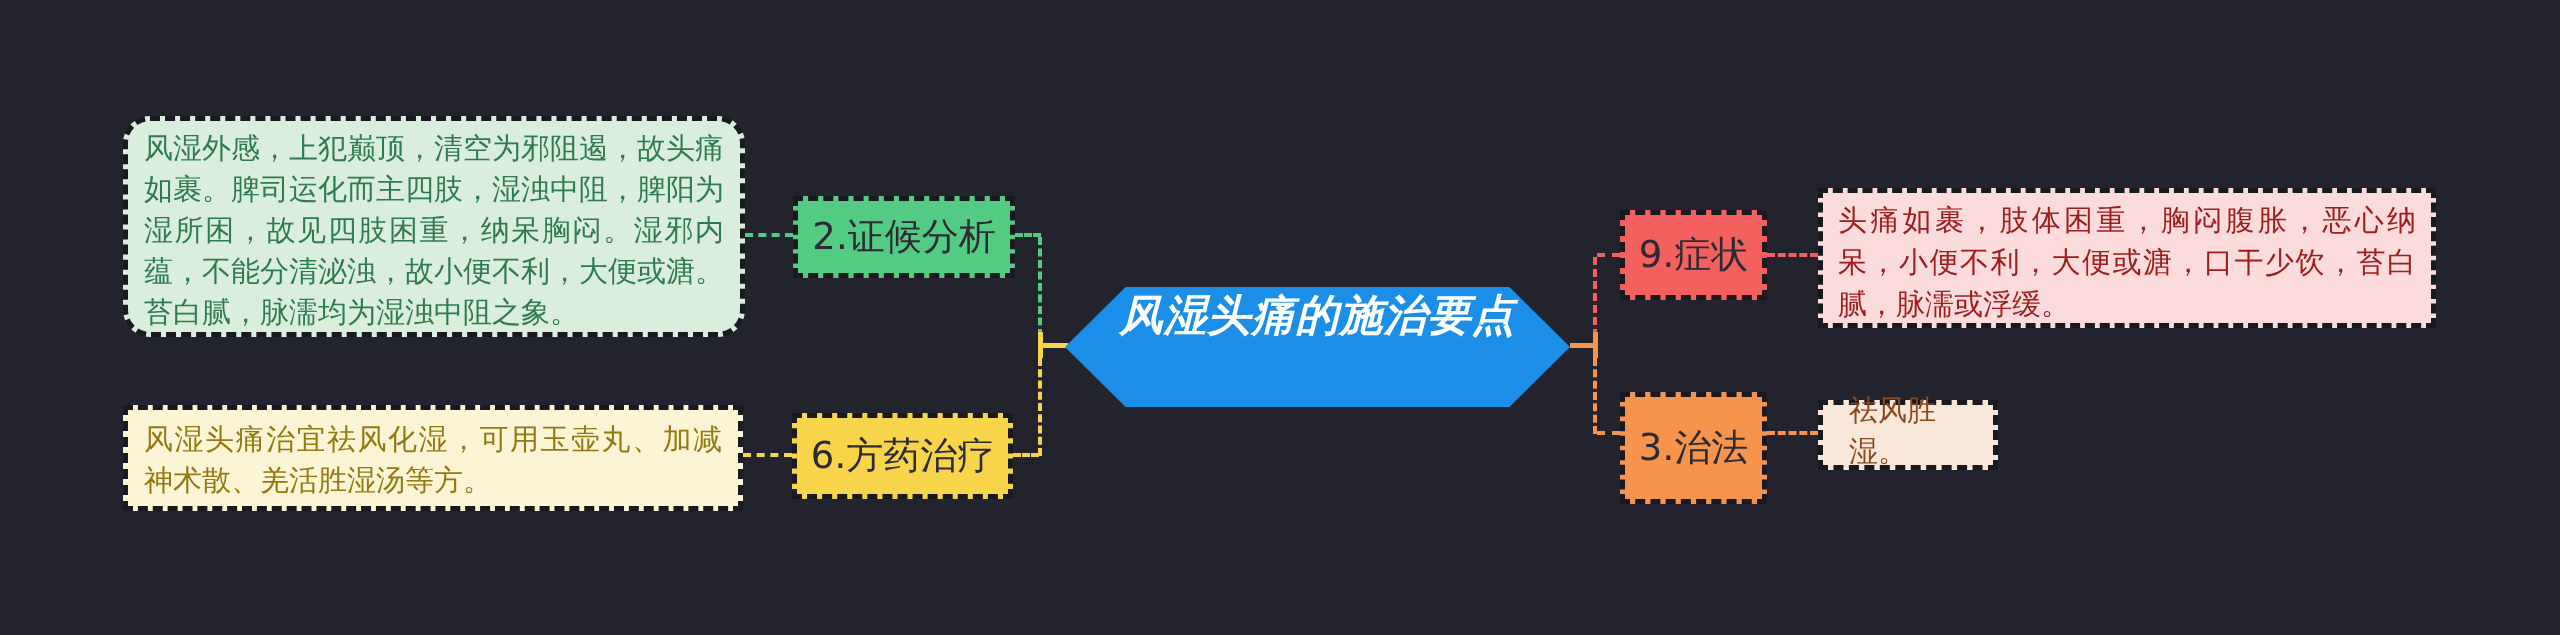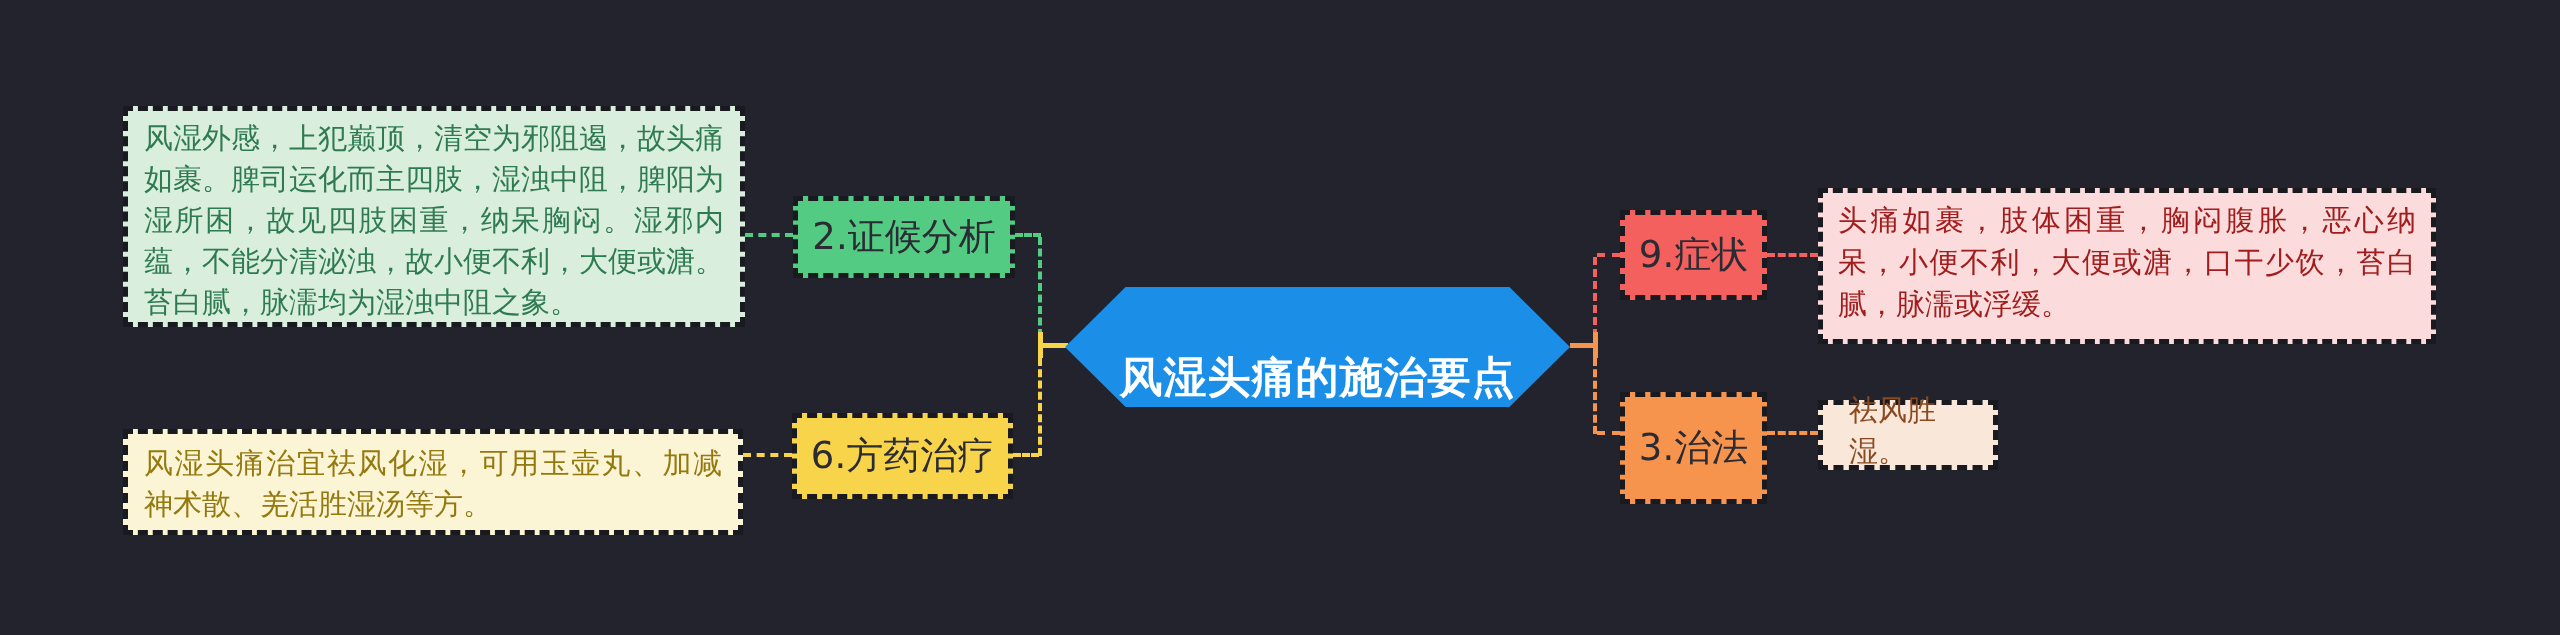--- a/index.html
+++ b/index.html
@@ -5,40 +5,40 @@
   html,body{margin:0;padding:0;background:#23232e;}
   .canvas{
     position:relative;width:2560px;height:635px;background:#23232e;overflow:hidden;
     font-family:"DejaVu Sans","Liberation Sans",sans-serif;
   }
   
   .note{
     position:absolute;box-sizing:border-box;border:5px dashed #191920;
     font-size:29px;line-height:41px;text-align:justify;letter-spacing:0px;
   }
-  .note-mint{left:123px;top:106px;width:622px;height:221px;background:#daeede;color:#2f7b51;padding:7px 16px;}
-  .note-gold{left:123px;top:405px;width:620px;height:106px;background:#fbf5d6;color:#94790f;padding:9px 16px;margin-top:24px;}
-  .note-pink{left:1818px;top:188px;width:618px;height:156px;background:#fbdbdb;color:#a11d1d;padding:6px 15px;line-height:42px;}
+  .note-mint{left:123px;top:116px;width:622px;height:221px;background:#daeede;color:#2f7b51;padding:7px 16px;border-radius:27px;}
+  .note-gold{left:123px;top:405px;width:620px;height:106px;background:#fbf5d6;color:#94790f;padding:9px 16px;}
+  .note-pink{left:1818px;top:188px;width:618px;height:140px;background:#fbdbdb;color:#a11d1d;padding:6px 15px;line-height:42px;}
   .note-peach{left:1818px;top:400px;width:180px;height:70px;background:#f9e8da;color:#8a4a21;padding:0 0 9px 26px;display:flex;align-items:center;text-align:left;}
   
   .bnode{
     position:absolute;box-sizing:border-box;border:5px dashed #191920;
     display:flex;align-items:center;justify-content:center;
     color:#2b2b33;font-size:37px;font-weight:500;
   }
   .node-green{left:793px;top:196px;width:222px;height:82px;background:#53cb83;}
   .node-yellow{left:792px;top:413px;width:221px;height:86px;background:#f8d44a;}
   .node-red{left:1620px;top:210px;width:147px;height:90px;background:#f4605e;}
   .node-orange{left:1620px;top:392px;width:147px;height:112px;background:#f6934c;}
   
   .hex{
     position:absolute;left:1065px;top:287px;width:505px;height:120px;background:#1b8fe8;
     clip-path:polygon(0 50%,12% 0,88% 0,100% 50%,88% 100%,12% 100%);
-    display:flex;align-items:flex-end;justify-content:center;
-    color:#ffffff;font-size:43px;font-weight:bold;letter-spacing:1px;
+    display:flex;align-items:flex-start;justify-content:center;
+    color:#ffffff;font-size:43px;font-weight:bold;letter-spacing:1px;font-style:italic;
   }
   
   .h-dash{position:absolute;height:0;border-top:4px dashed;}
   .v-dash{position:absolute;width:0;border-left:4px dashed;}
   .solid{position:absolute;}
   .c-green{border-color:#53cb83;}
   .c-yellow{border-color:#f8d44a;}
   .c-red{border-color:#f4605e;}
   .c-orange{border-color:#f6934c;}
 </style>

